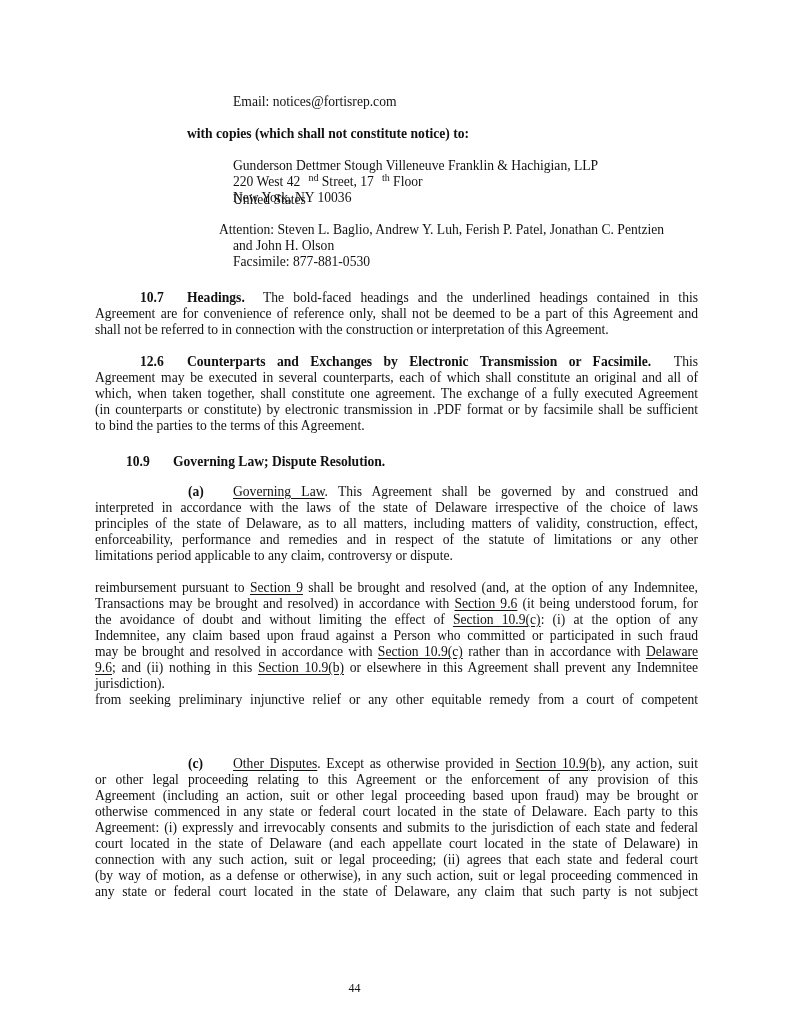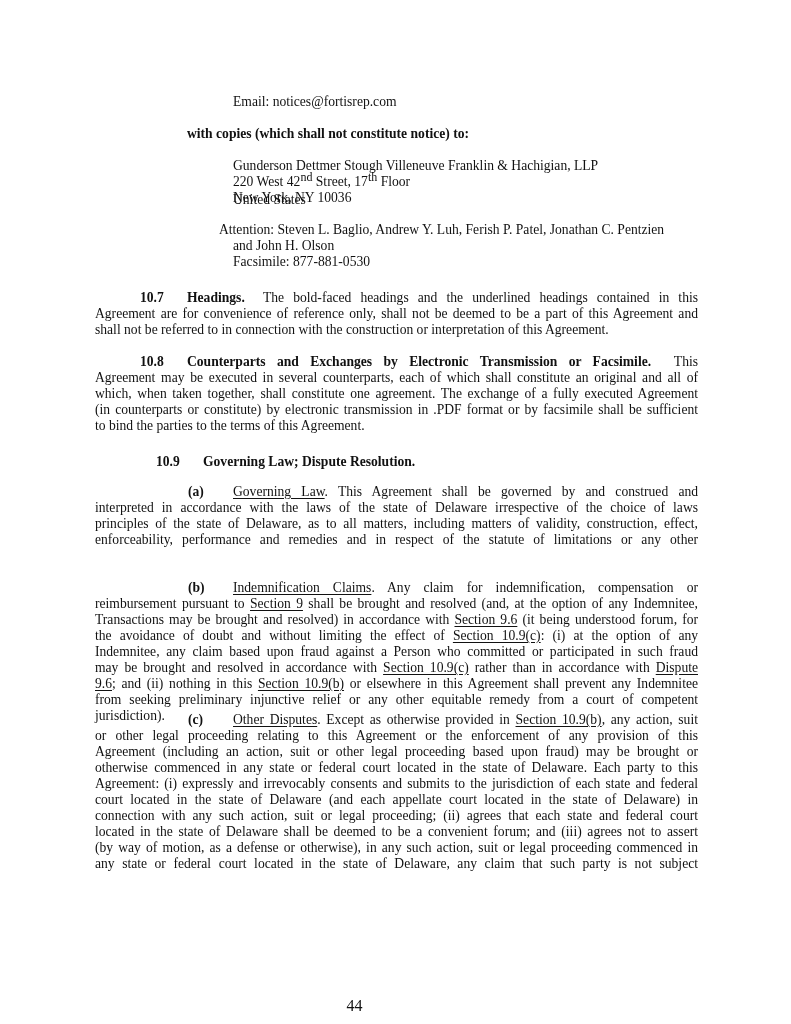--- a/index.html
+++ b/index.html
@@ -8,22 +8,22 @@
     font-family: "Liberation Serif", "DejaVu Serif", serif;
     color: #111111; font-size: 13.6px;
   }
   .page { position: absolute; left: 0; top: 0; width: 791px; height: 1024px; border-radius: 9px; }
   .line { position: absolute; white-space: nowrap; line-height: 16px; }
   .para { position: absolute; left: 95px; width: 603px; line-height: 16px; text-align: justify; }
   .jl { display: block; text-align: justify; text-align-last: justify; height: 16px; white-space: nowrap; }
   .jl.end { text-align-last: left; }
   b, .b { font-weight: bold; }
   u, .u { text-decoration: underline; text-underline-offset: 2px; }
-  sup { font-size: 12px; vertical-align: 5px; line-height: 0; }
-  .pnum { position: absolute; left: 0; width: 709px; top: 981px; text-align: center; font-size: 16px; margin-top: 16px; }
+  sup { font-size: 10px; vertical-align: 5px; line-height: 0; margin-left: 8px; }
+  .pnum { position: absolute; left: 0; width: 709px; top: 981px; text-align: center; font-size: 12px; }
   .tab-num { display: inline-block; width: 47px; }
   .tab-sub { display: inline-block; width: 45px; }
 </style>
 </head>
 <body>
 
 <div class="page">
 
   <div class="line" style="left:233px; top:94px;">Email: notices@fortisrep.com</div>
   <div class="line b" style="left:187px; top:126px;">with copies (which shall not constitute notice) to:</div>
@@ -36,55 +36,54 @@
   <div class="line" style="left:233px; top:238px;">and John H. Olson</div>
   <div class="line" style="left:233px; top:254px;">Facsimile:  877-881-0530</div>
 
   <div class="para" style="top:290px;">
     <span class="jl" style="padding-left:45px;"><b class="tab-num">10.7</b><b>Headings.</b>&nbsp;&nbsp;<span>The bold-faced headings and the underlined headings contained in this</span></span>
     <span class="jl">Agreement are for convenience of reference only, shall not be deemed to be a part of this Agreement and</span>
     <span class="jl end">shall not be referred to in connection with the construction or interpretation of this Agreement.</span>
   </div>
 
   <div class="para" style="top:354px;">
-    <span class="jl" style="padding-left:45px;"><b class="tab-num">10.8</b><b>Counterparts and Exchanges by Electronic Transmission or Facsimile.</b>&nbsp;&nbsp;<span>This</span></span>
+    <span class="jl" style="padding-left:45px;"><b class="tab-num">12.6</b><b>Counterparts and Exchanges by Electronic Transmission or Facsimile.</b>&nbsp;&nbsp;<span>This</span></span>
     <span class="jl">Agreement may be executed in several counterparts, each of which shall constitute an original and all of</span>
     <span class="jl">which, when taken together, shall constitute one agreement. The exchange of a fully executed Agreement</span>
     <span class="jl">(in counterparts or constitute) by electronic transmission in .PDF format or by facsimile shall be sufficient</span>
     <span class="jl end">to bind the parties to the terms of this Agreement.</span>
   </div>
 
-  <div class="line b" style="left:156px; top:454px;"><span class="tab-num">10.9</span><span>Governing Law; Dispute Resolution.</span></div>
+  <div class="line b" style="left:126px; top:454px;"><span class="tab-num">10.9</span><span>Governing Law; Dispute Resolution.</span></div>
 
   <div class="para" style="top:484px;">
     <span class="jl" style="padding-left:93px;"><b class="tab-sub">(a)</b><u>Governing Law</u><span>.  This Agreement shall be governed by and construed and</span></span>
     <span class="jl">interpreted in accordance with the laws of the state of Delaware irrespective of the choice of laws</span>
     <span class="jl">principles of the state of Delaware, as to all matters, including matters of validity, construction, effect,</span>
     <span class="jl">enforceability, performance and remedies and in respect of the statute of limitations or any other</span>
+    <span class="jl end">limitations period applicable to any claim, controversy or dispute.</span>
   </div>
 
   <div class="para" style="top:580px;">
-    <span class="jl" style="padding-left:93px;"><b class="tab-sub">(b)</b><u>Indemnification Claims</u><span>.  Any claim for indemnification, compensation or</span></span>
     <span class="jl"><span>reimbursement pursuant to </span><u>Section 9</u><span> shall be brought and resolved (and, at the option of any Indemnitee,</span></span>
     <span class="jl"><span>Transactions may be brought and resolved) in accordance with </span><u>Section 9.6</u><span> (it being understood forum, for</span></span>
     <span class="jl"><span>the avoidance of doubt and without limiting the effect of </span><u>Section 10.9(c)</u><span>: (i) at the option of any</span></span>
     <span class="jl">Indemnitee, any claim based upon fraud against a Person who committed or participated in such fraud</span>
-    <span class="jl"><span>may be brought and resolved in accordance with </span><u>Section 10.9(c)</u><span> rather than in accordance with </span><u>Dispute</u></span>
+    <span class="jl"><span>may be brought and resolved in accordance with </span><u>Section 10.9(c)</u><span> rather than in accordance with </span><u>Delaware</u></span>
     <span class="jl"><u>9.6</u><span>; and (ii) nothing in this </span><u>Section 10.9(b)</u><span> or elsewhere in this Agreement shall prevent any Indemnitee</span></span>
+    <span class="jl end">jurisdiction).</span>
     <span class="jl">from seeking preliminary injunctive relief or any other equitable remedy from a court of competent</span>
-    <span class="jl end">jurisdiction).</span>
   </div>
 
-  <div class="para" style="top:712px;">
+  <div class="para" style="top:756px;">
     <span class="jl" style="padding-left:93px;"><b class="tab-sub">(c)</b><u>Other Disputes</u><span>.  Except as otherwise provided in </span><u>Section 10.9(b)</u><span>, any action, suit</span></span>
     <span class="jl">or other legal proceeding relating to this Agreement or the enforcement of any provision of this</span>
     <span class="jl">Agreement (including an action, suit or other legal proceeding based upon fraud) may be brought or</span>
     <span class="jl">otherwise commenced in any state or federal court located in the state of Delaware. Each party to this</span>
     <span class="jl">Agreement: (i) expressly and irrevocably consents and submits to the jurisdiction of each state and federal</span>
     <span class="jl">court located in the state of Delaware (and each appellate court located in the state of Delaware) in</span>
     <span class="jl">connection with any such action, suit or legal proceeding; (ii) agrees that each state and federal court</span>
-    <span class="jl">located in the state of Delaware shall be deemed to be a convenient forum; and (iii) agrees not to assert</span>
     <span class="jl">(by way of motion, as a defense or otherwise), in any such action, suit or legal proceeding commenced in</span>
     <span class="jl">any state or federal court located in the state of Delaware, any claim that such party is not subject</span>
   </div>
 
   <div class="pnum">44</div>
 </div>
 
 </body></html>

